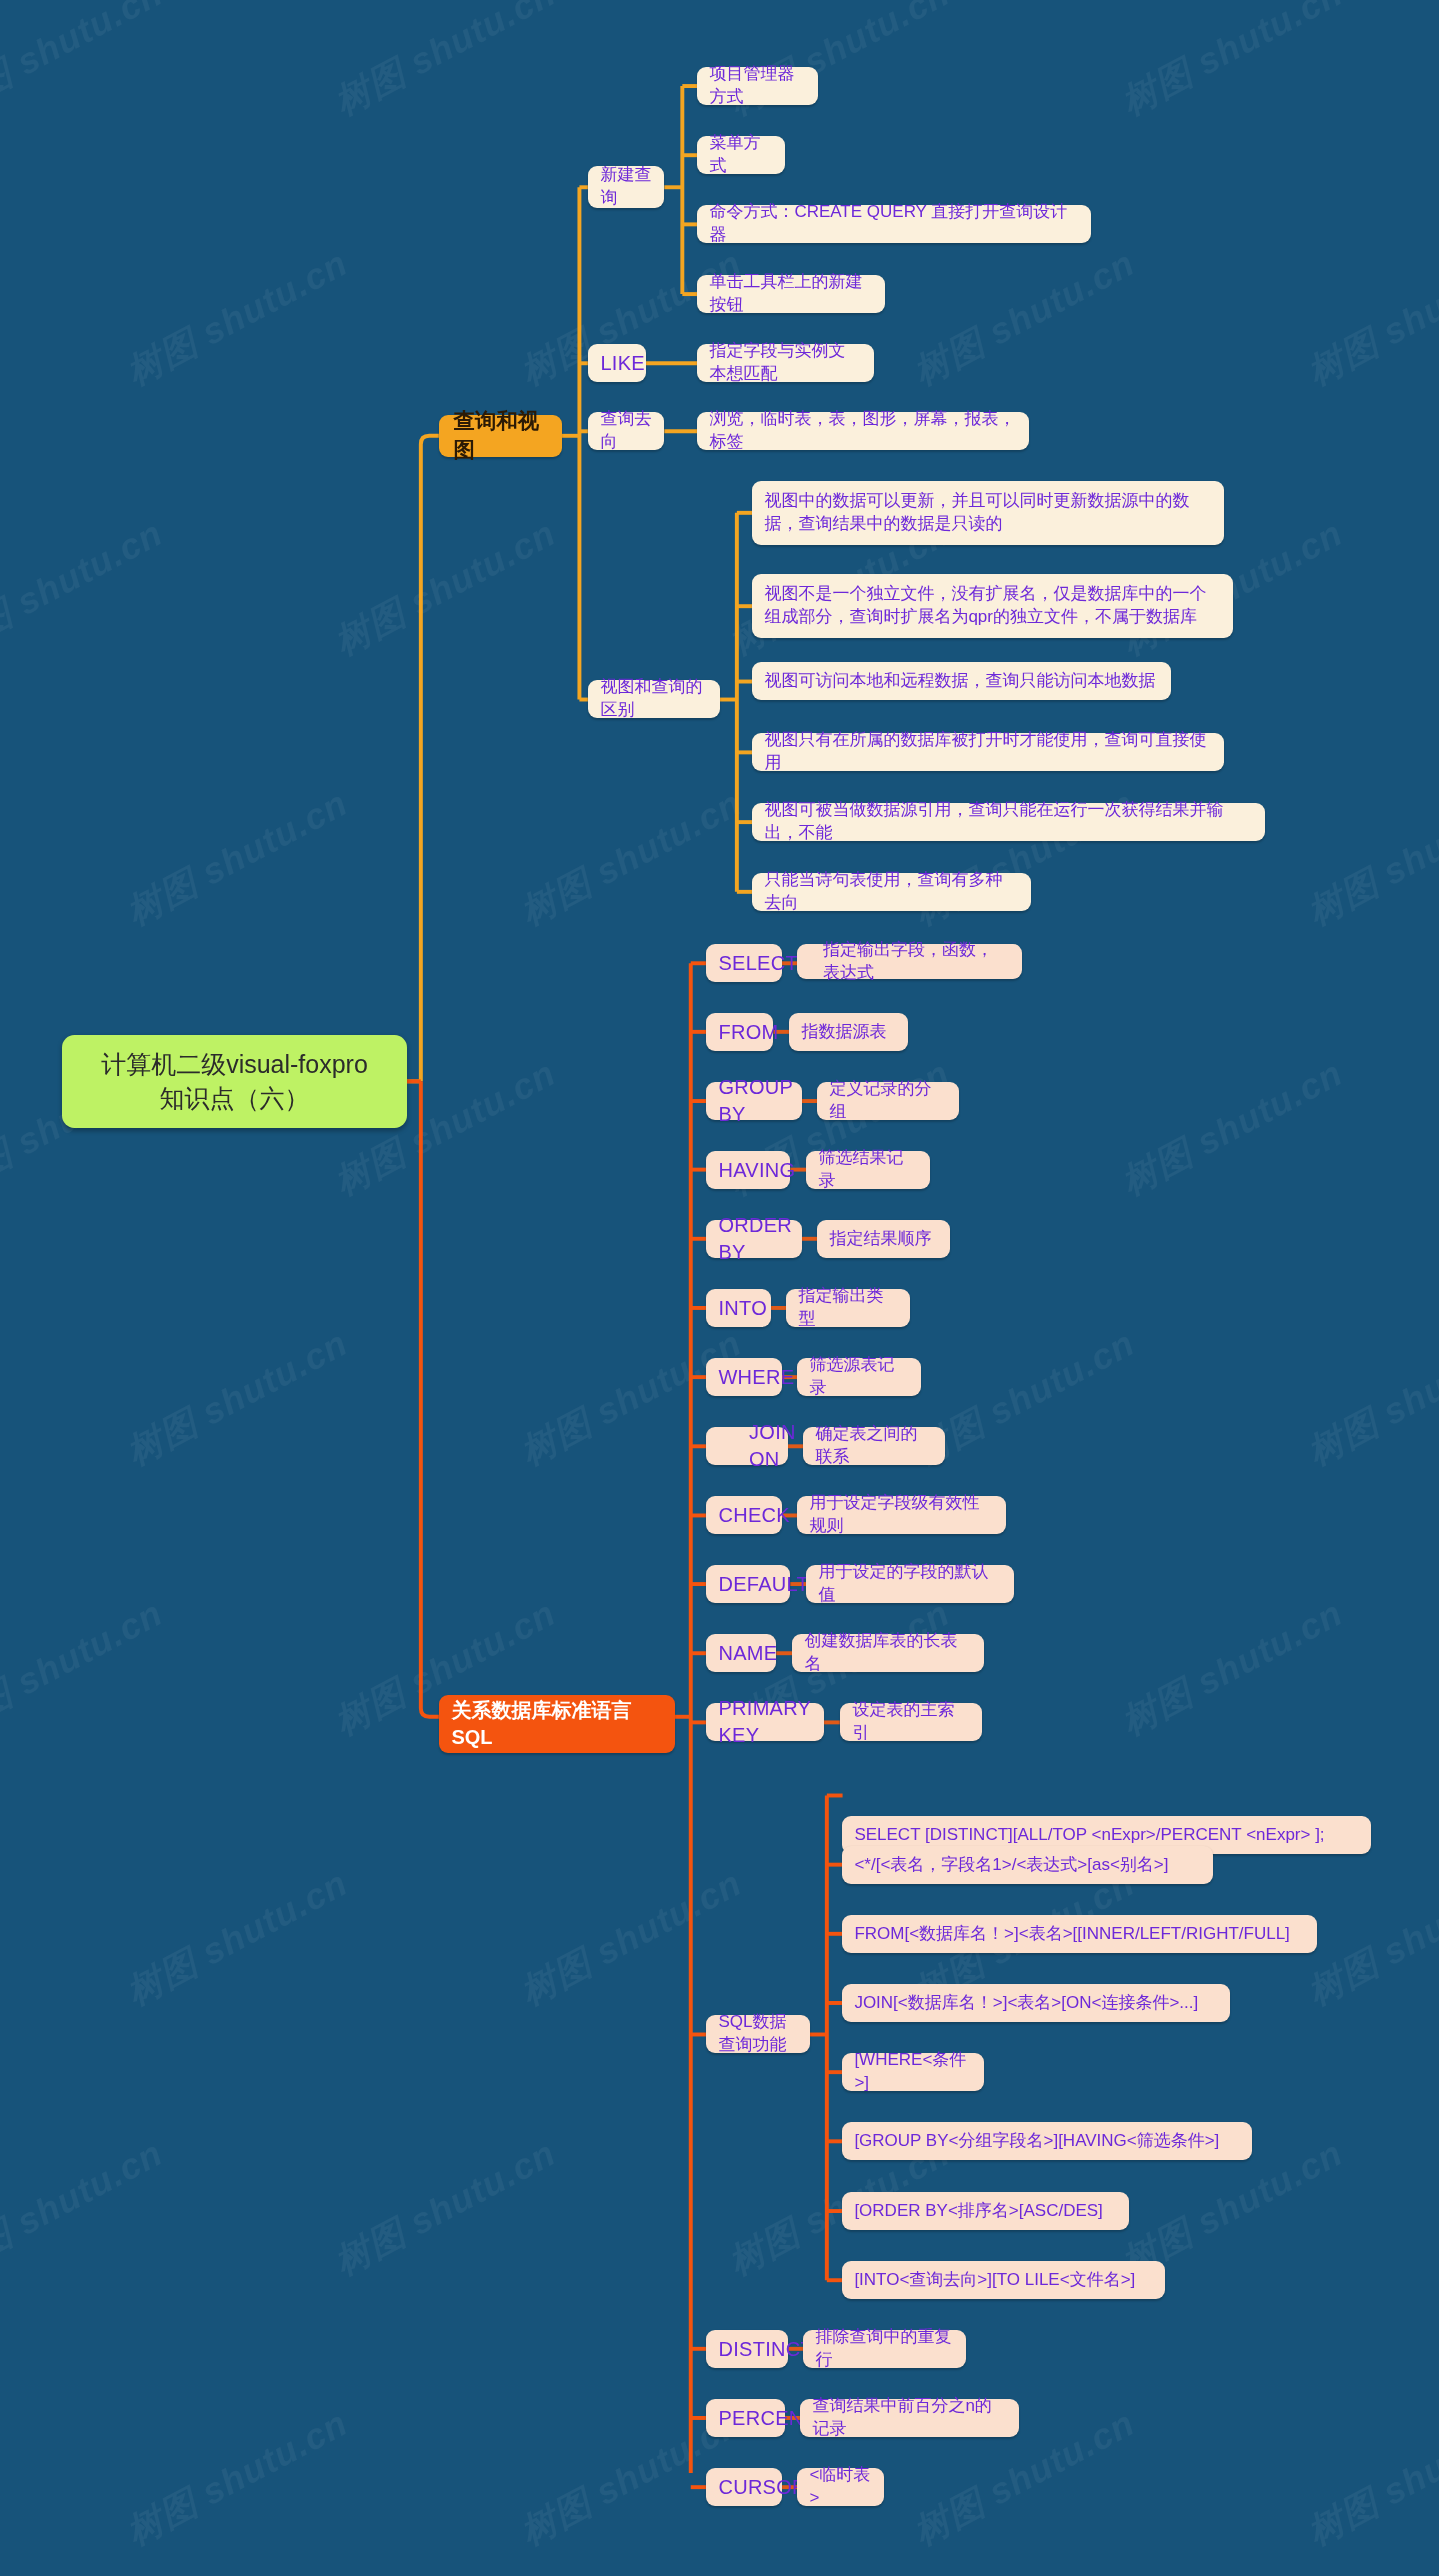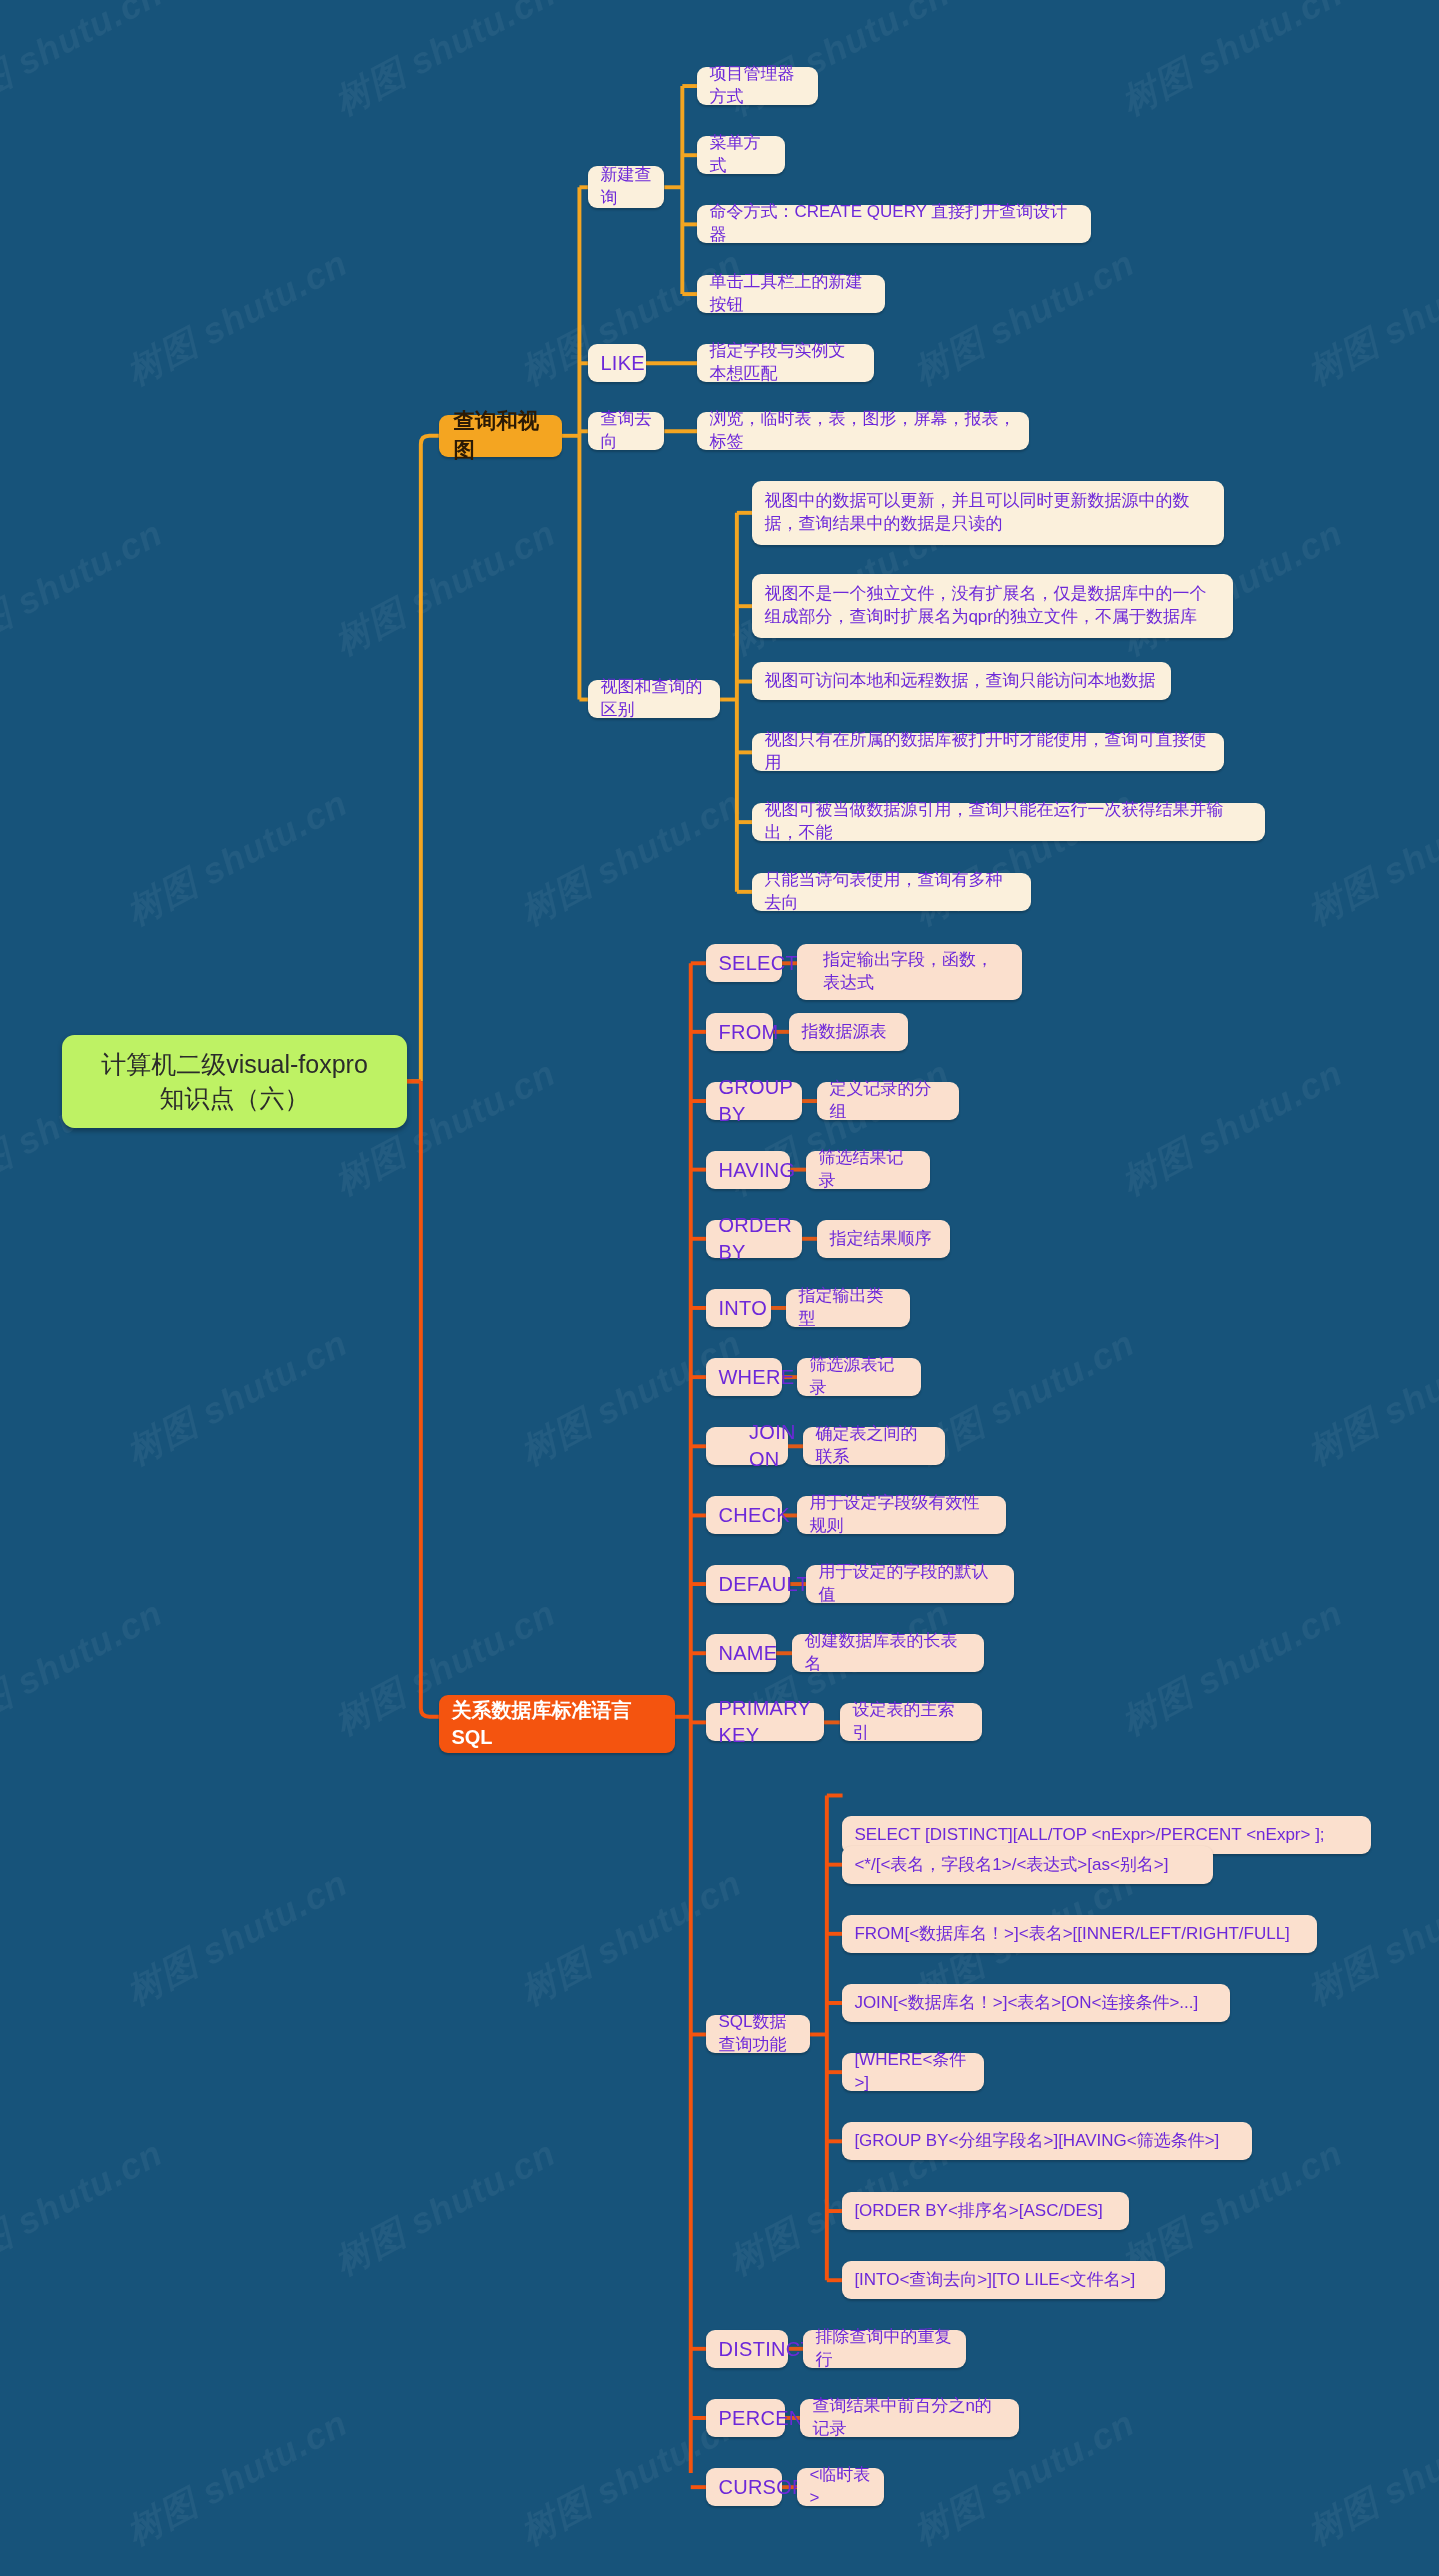--- a/index.html
+++ b/index.html
@@ -232,21 +232,21 @@
   <div class="node n-cream" style="left:752px;top:481px;width:472px;height:64px;">视图中的数据可以更新，并且可以同时更新数据源中的数据，查询结果中的数据是只读的</div>
   <div class="node n-cream" style="left:752px;top:574px;width:481px;height:64px;">视图不是一个独立文件，没有扩展名，仅是数据库中的一个组成部分，查询时扩展名为qpr的独立文件，不属于数据库</div>
   <div class="node n-cream" style="left:752px;top:662px;width:419px;height:38px;">视图可访问本地和远程数据，查询只能访问本地数据</div>
   <div class="node n-cream" style="left:752px;top:733px;width:472px;height:38px;">视图只有在所属的数据库被打开时才能使用，查询可直接使用</div>
   <div class="node n-cream" style="left:752px;top:803px;width:513px;height:38px;">视图可被当做数据源引用，查询只能在运行一次获得结果并输出，不能</div>
   <div class="node n-cream" style="left:752px;top:873px;width:279px;height:38px;">只能当诗句表使用，查询有多种去向</div>
 
   <div class="node n-orange" style="left:439px;top:1695px;width:236px;height:58px;">关系数据库标准语言SQL</div>
 
   <div class="node n-peach kw" style="left:706px;top:944px;width:76px;height:38px;">SELECT</div>
-  <div class="node n-peach" style="left:797px;top:944px;width:225px;height:56px;padding-left:26px;">指定输出字段，函数，表达式</div>
+  <div class="node n-peach" style="left:797px;top:944px;width:225px;height:35px;padding-left:26px;">指定输出字段，函数，表达式</div>
 
   <div class="node n-peach kw" style="left:706px;top:1013px;width:67px;height:38px;">FROM</div>
   <div class="node n-peach" style="left:789px;top:1013px;width:119px;height:38px;">指数据源表</div>
 
   <div class="node n-peach kw" style="left:706px;top:1082px;width:96px;height:38px;">GROUP BY</div>
   <div class="node n-peach" style="left:817px;top:1082px;width:142px;height:38px;">定义记录的分组</div>
 
   <div class="node n-peach kw" style="left:706px;top:1151px;width:84px;height:38px;">HAVING</div>
   <div class="node n-peach" style="left:806px;top:1151px;width:124px;height:38px;">筛选结果记录</div>
 

